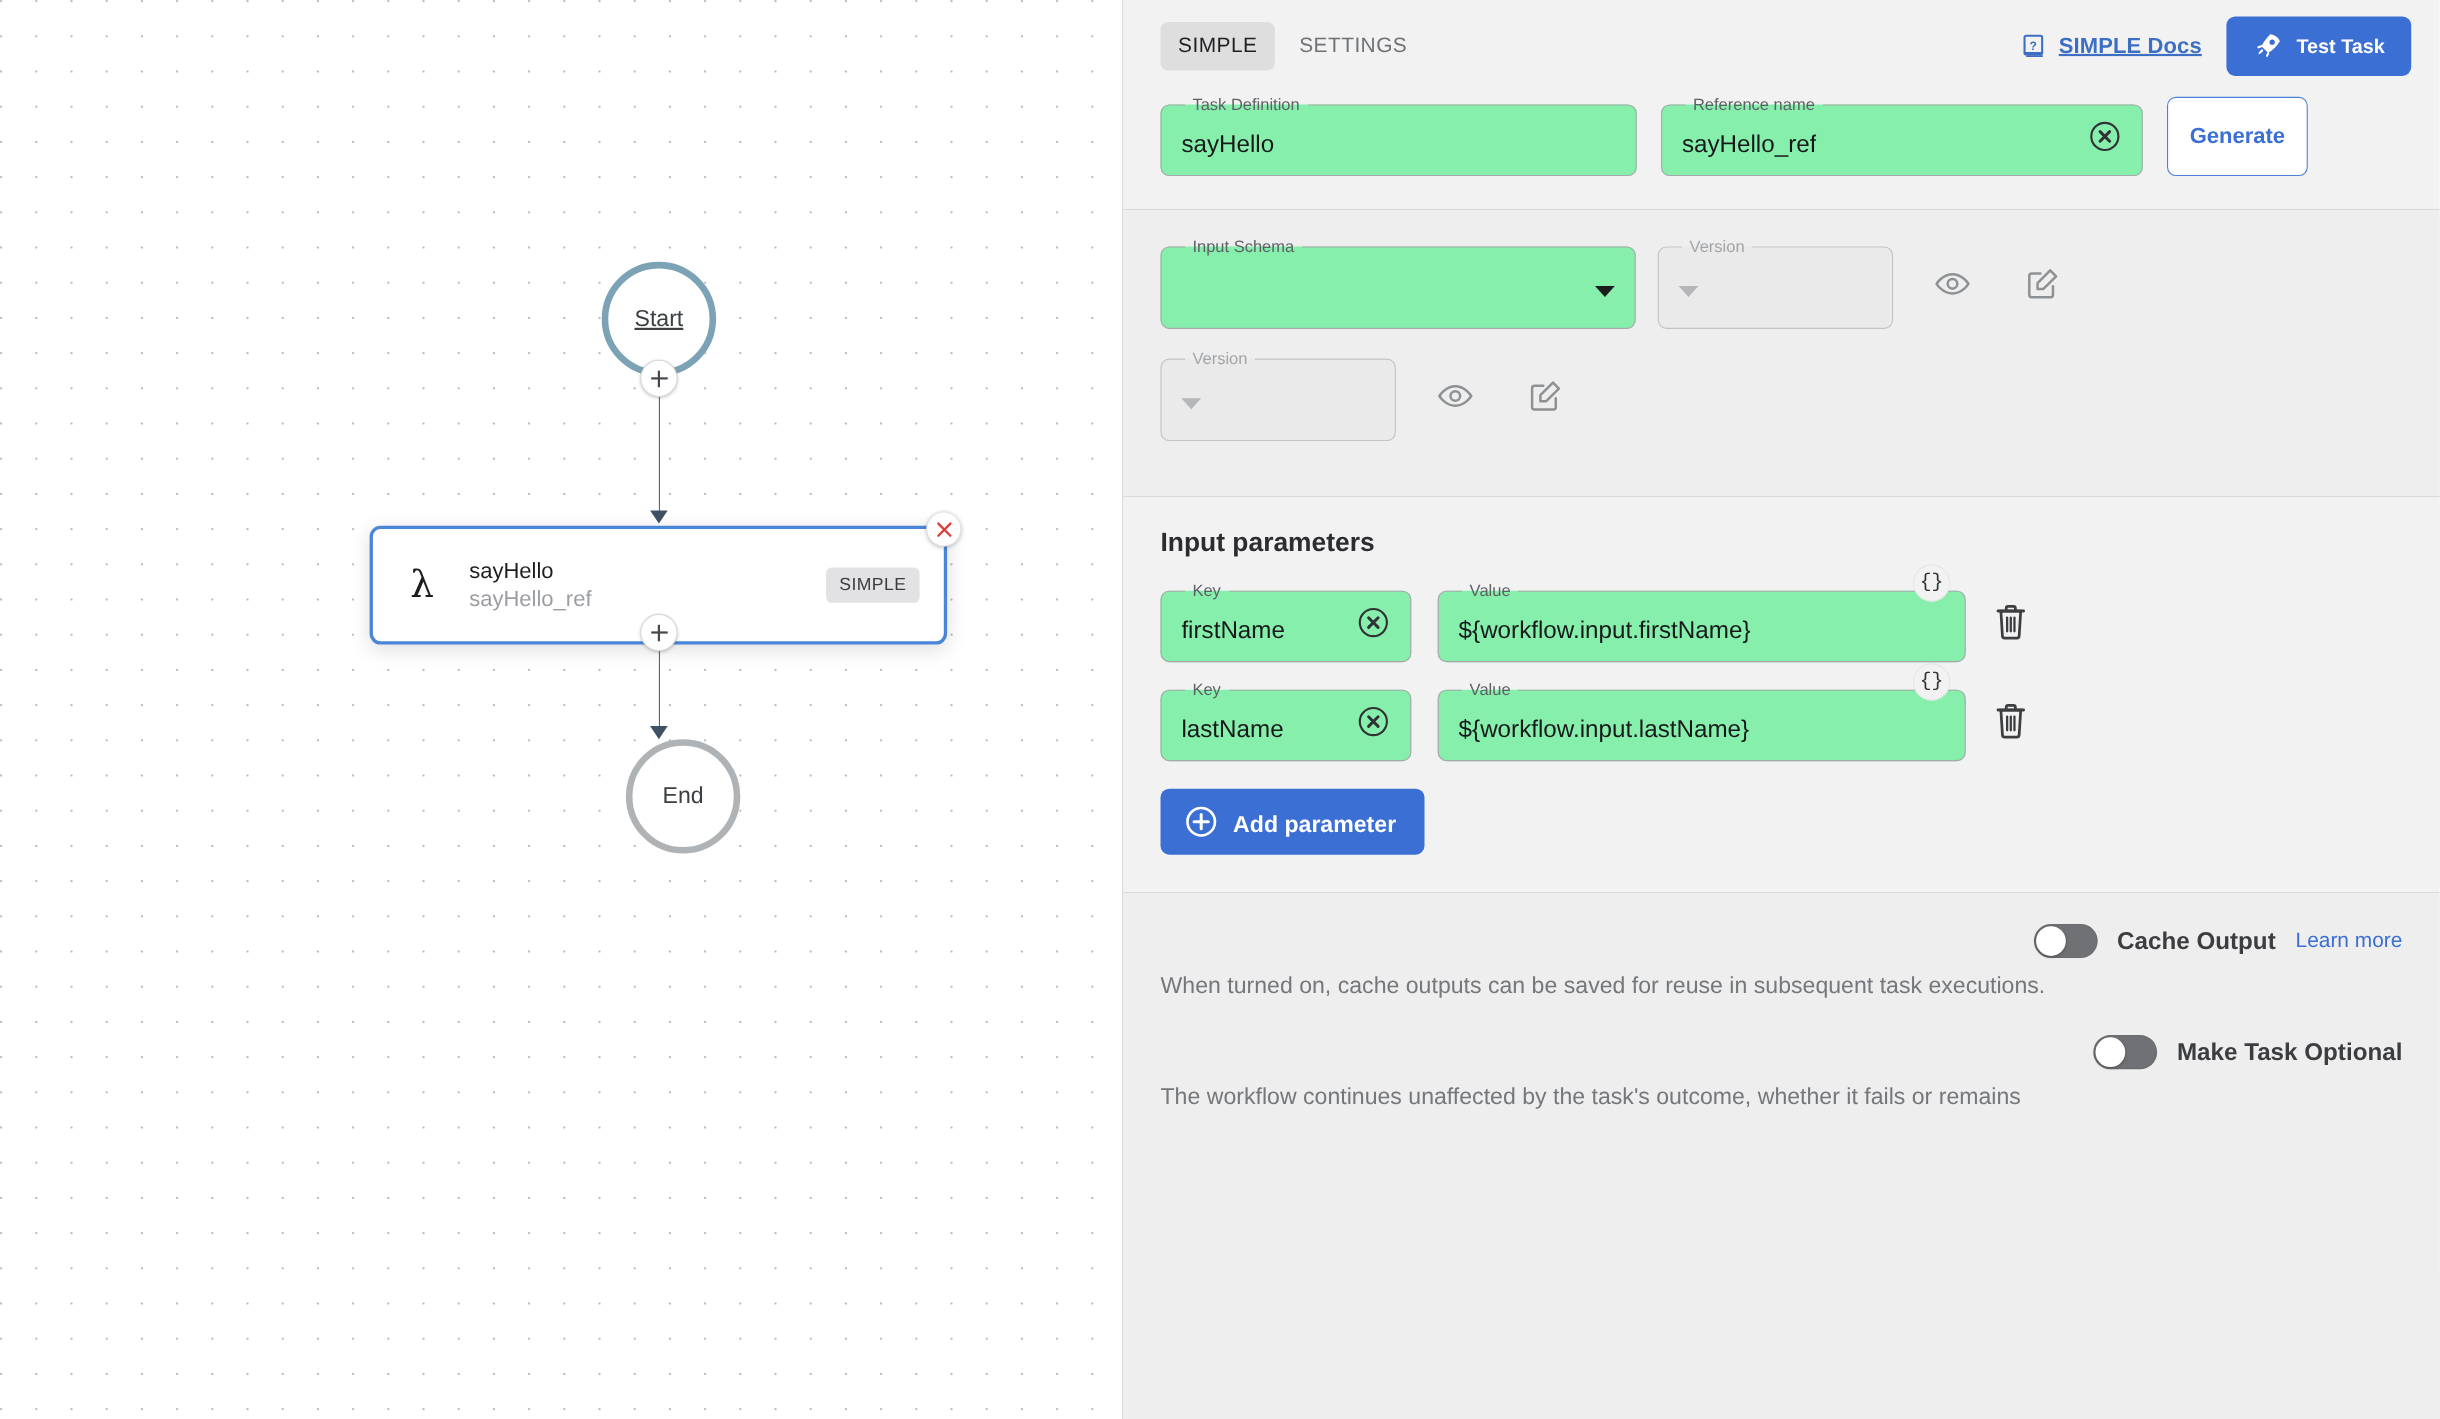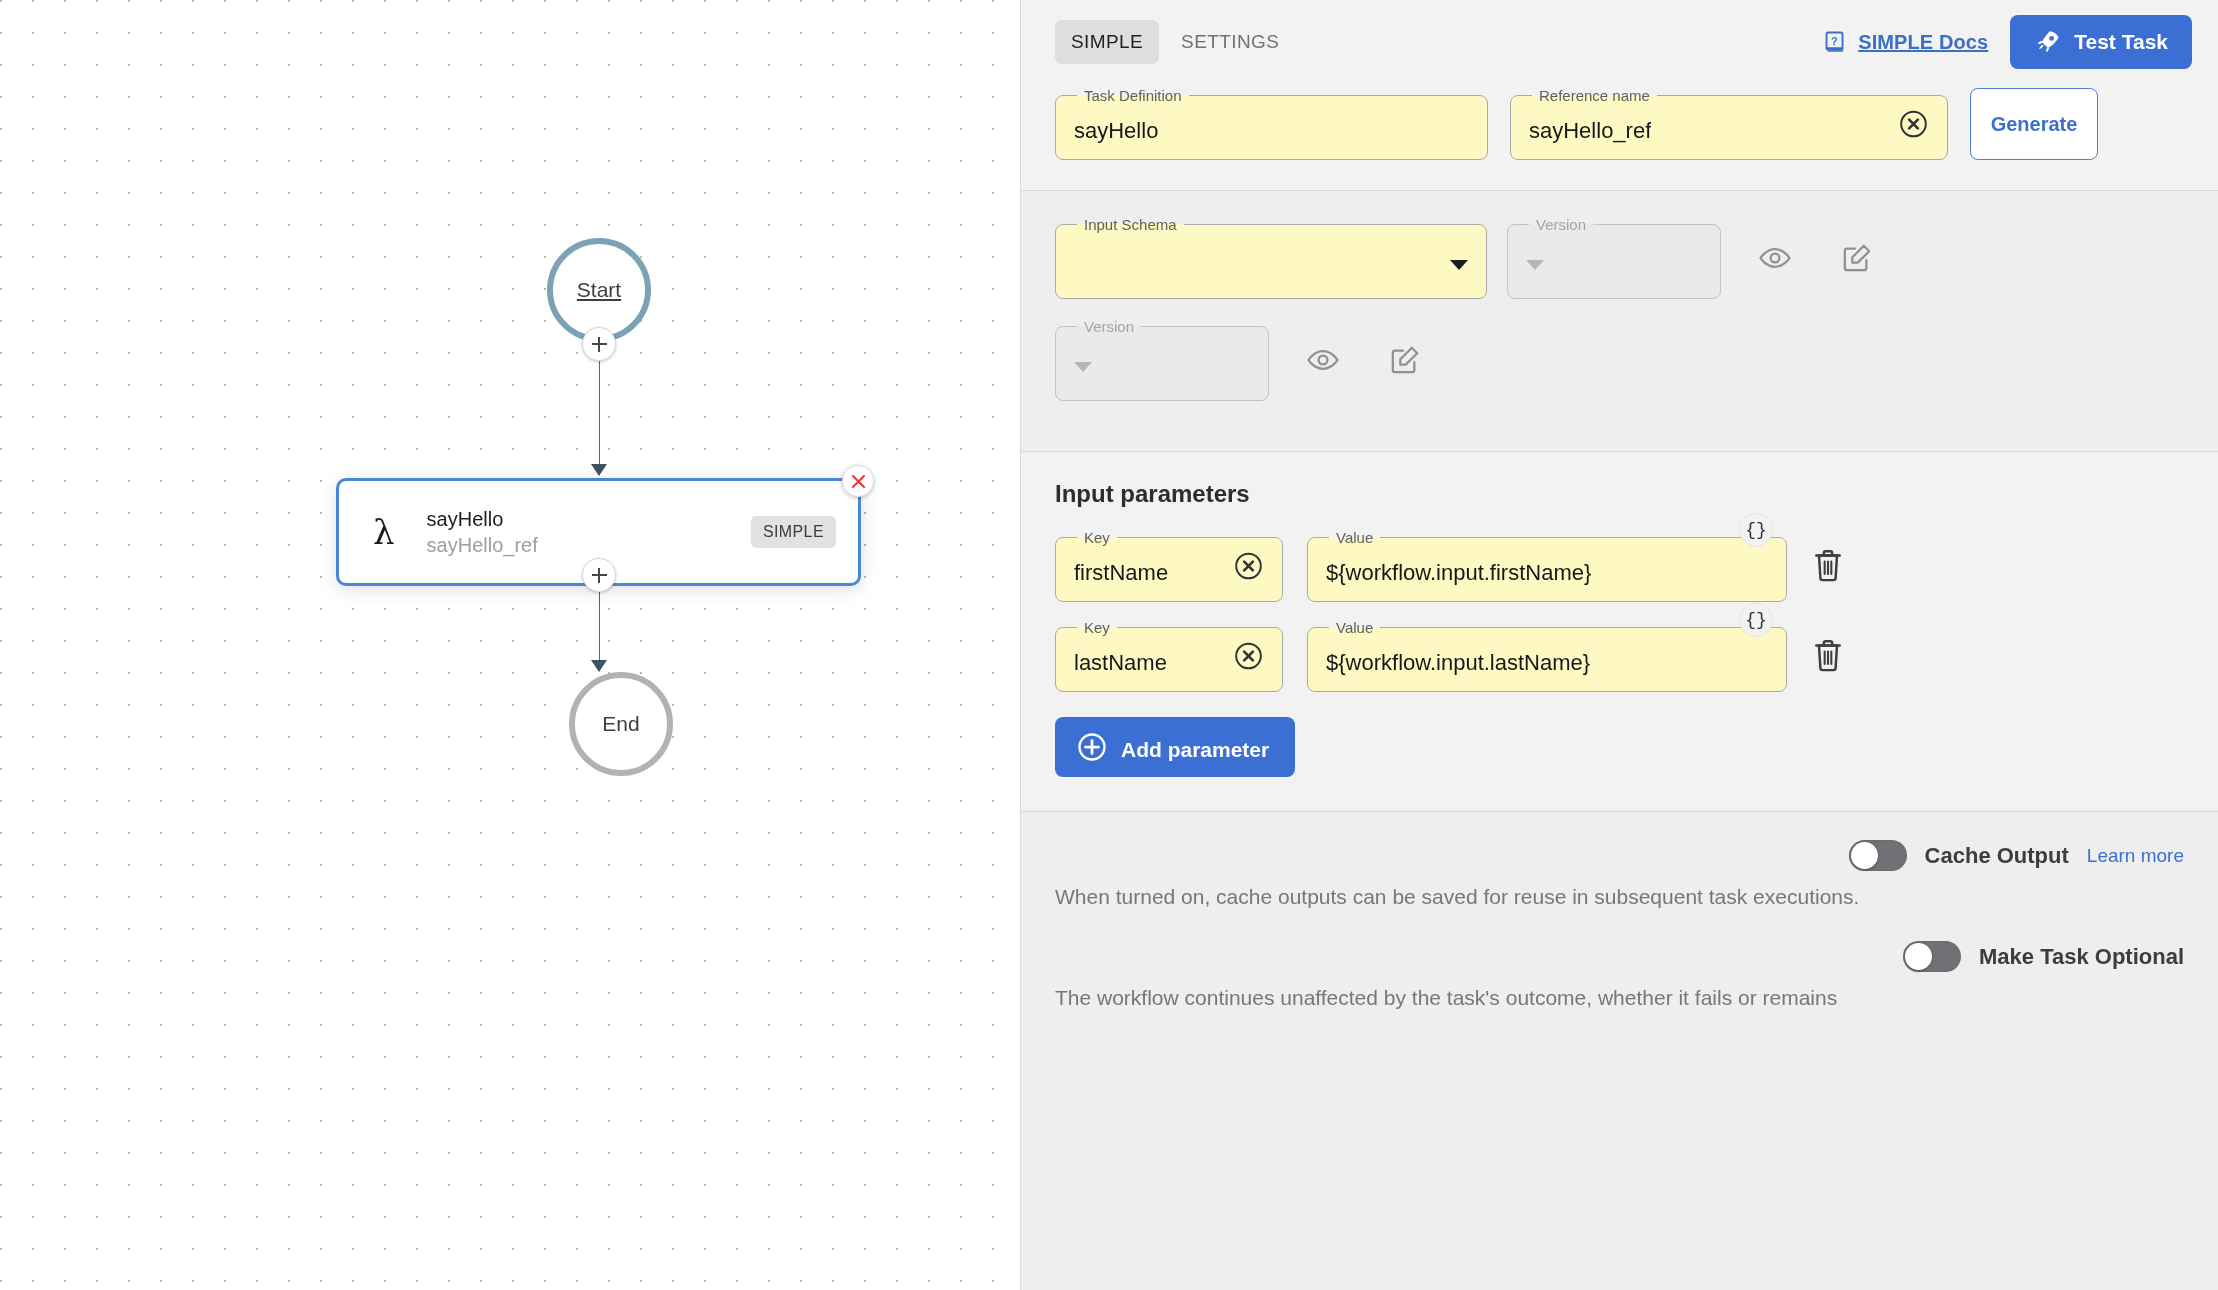--- a/index.html
+++ b/index.html
@@ -122,30 +122,30 @@
   }
   .tab.active { background: #dededf; color: #1f2022; }
   .hdr-right { margin-left: auto; display: flex; align-items: center; gap: 22px; }
   .docs-link {
     display: flex; align-items: center; gap: 11px;
     color: #3c6fc4; font-size: 20px; font-weight: bold; letter-spacing: .1px;
   }
   .btn-test {
     display: flex; align-items: center; gap: 12px;
     background: #3b6fd4; color: #fff;
-    font-size: 21px; font-weight: bold;
+    font-size: 18px; font-weight: bold;
     padding: 13px 24px; border-radius: 8px;
     border: none;
   }
 
   
   .field { position: relative; }
   .field .fs {
     border: 1px solid #a9a9ac; border-radius: 8px;
-    background: #fef9c3;
+    background: #86efac;
     height: 72px;
     display: flex; align-items: center;
     padding: 0 18px;
     margin: 0; min-width: 0;
   }
   .field .fs > legend {
     font-size: 15px; color: #5d6165;
     padding: 0 7px; margin-left: 3px;
     line-height: 1;
   }

